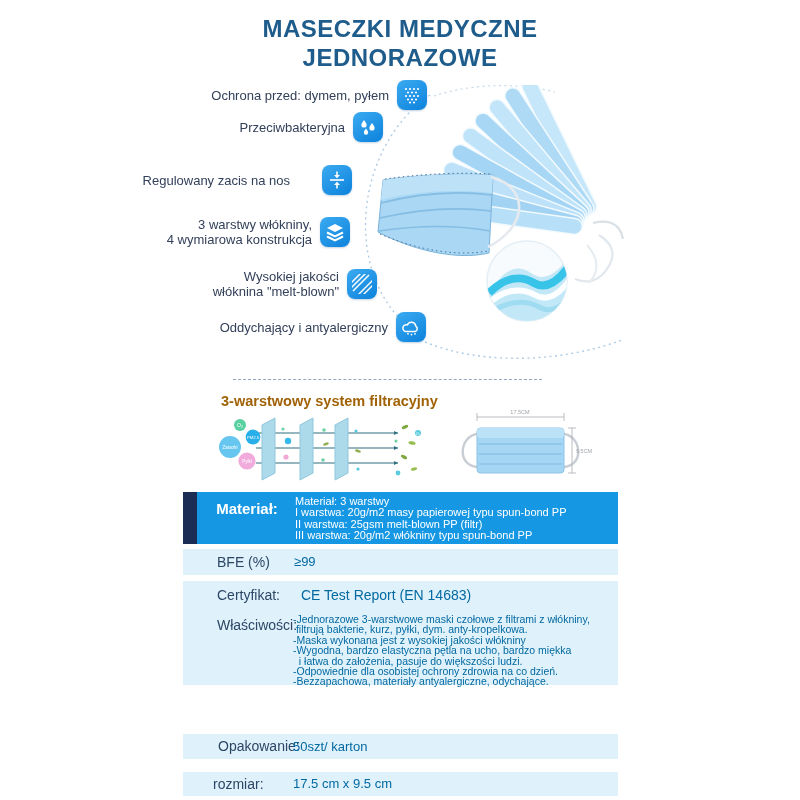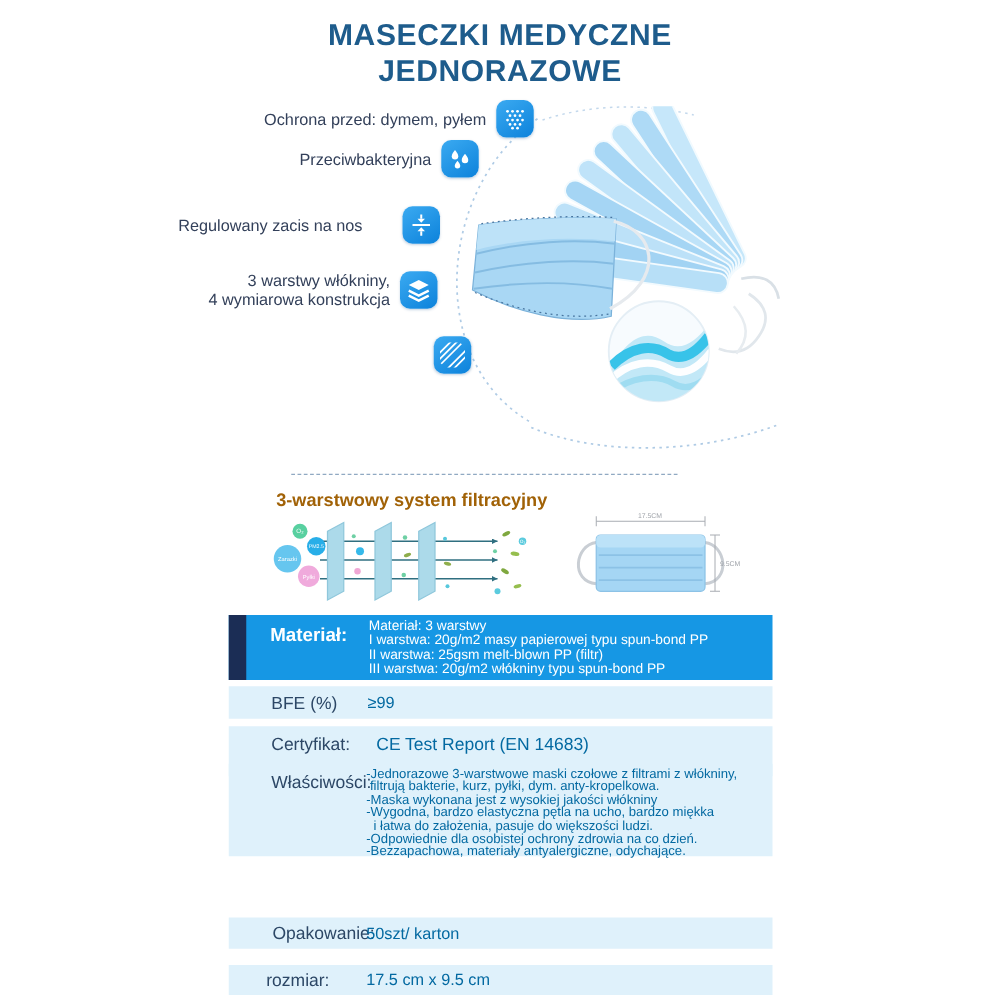--- a/index.html
+++ b/index.html
@@ -158,33 +158,46 @@
     <span class="ficon">
       <svg width="20" height="20" viewBox="0 0 20 20">
         <polygon points="10,2 18,6 10,10 2,6" fill="#ffffff"></polygon>
         <path d="M2,10.5 L10,14.5 L18,10.5" fill="none" stroke="#ffffff" stroke-width="2"></path>
         <path d="M2,14.5 L10,18.5 L18,14.5" fill="none" stroke="#ffffff" stroke-width="2"></path>
       </svg>
     </span>
   </div>
 
   <div class="feature" style="top:269px;right:423px;">
+    <span class="ftxt">Wysokiej jakości
+włóknina "melt-blown"</span>
     <span class="ficon">
       <svg width="20" height="20" viewBox="0 0 20 20">
         <g stroke="#ffffff" stroke-width="1.4">
           <line x1="-1" y1="9" x2="9" y2="-1"></line>
           <line x1="-1" y1="14" x2="14" y2="-1"></line>
           <line x1="1" y1="17" x2="17" y2="1"></line>
           <line x1="6" y1="21" x2="21" y2="6"></line>
           <line x1="11" y1="21" x2="21" y2="11"></line>
         </g>
       </svg>
     </span>
   </div>
 
+  <div class="feature" style="top:312px;right:374px;">
+    <span class="ftxt">Oddychający i antyalergiczny</span>
+    <span class="ficon">
+      <svg width="20" height="20" viewBox="0 0 20 20">
+        <path d="M5.5,14.5 a3.4,3.4 0 1,1 .9,-6.6 a4.4,4.4 0 0,1 8.4,1.2 a3,3 0 0,1 -.6,5.4 z" fill="none" stroke="#ffffff" stroke-width="1.5"></path>
+        <circle cx="7" cy="16.8" r=".9" fill="#ffffff"></circle>
+        <circle cx="10.5" cy="17.6" r=".9" fill="#ffffff"></circle>
+        <circle cx="14" cy="16.8" r=".9" fill="#ffffff"></circle>
+      </svg>
+    </span>
+  </div>
 
   <div class="divider"></div>
 
   <div class="section-heading">3-warstwowy system filtracyjny</div>
 
   <svg class="absvg" style="left:198px;top:413px;" width="225" height="72" viewBox="0 0 225 72">
     <defs>
       <marker id="ah" markerWidth="6" markerHeight="6" refX="4" refY="2" orient="auto">
         <path d="M0,0 L4,2 L0,4 Z" fill="#2F6F80"></path>
       </marker>

